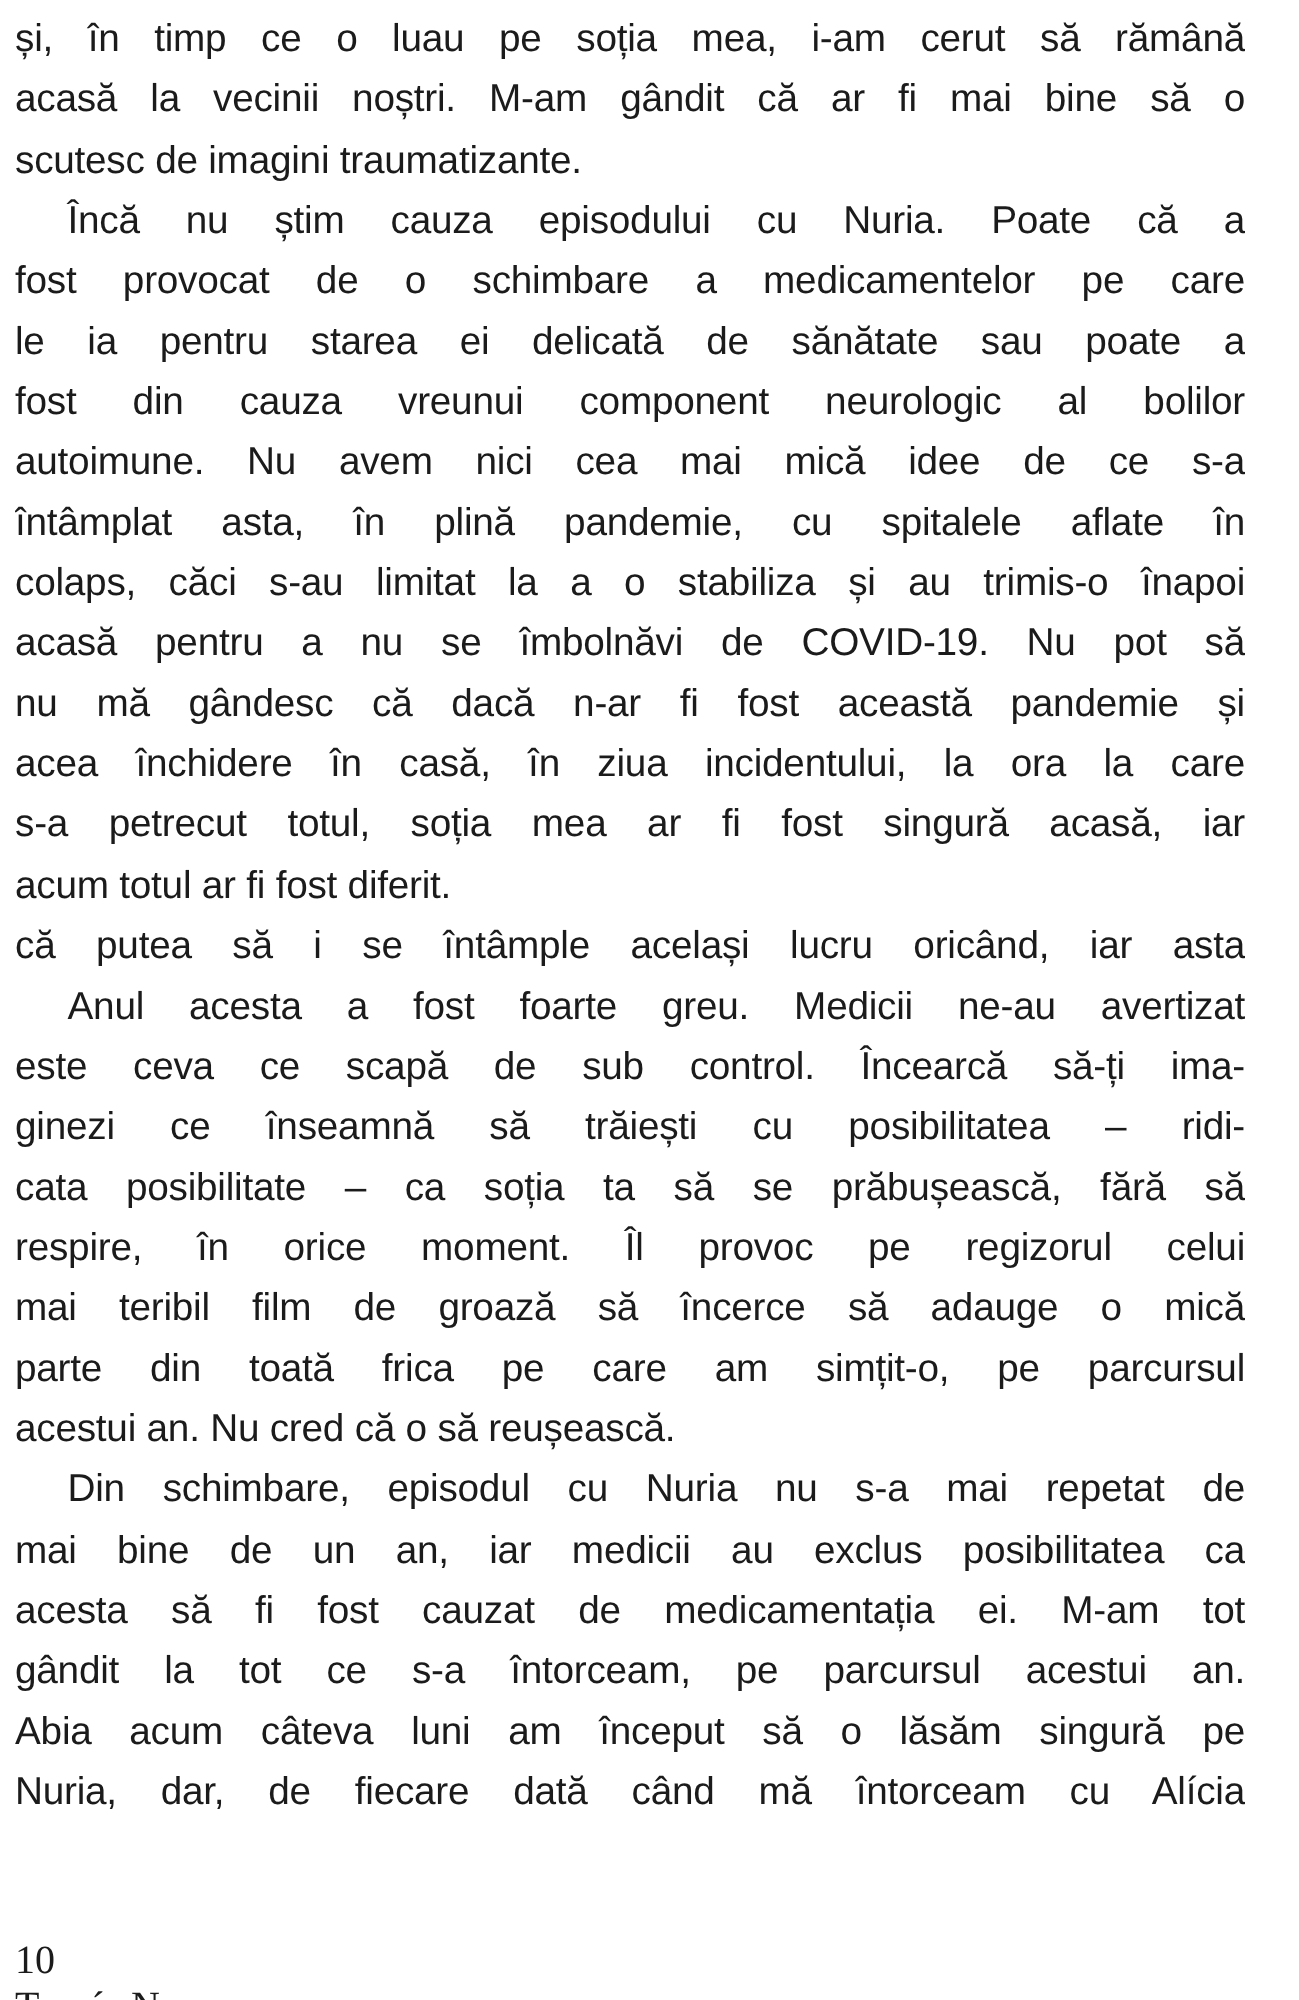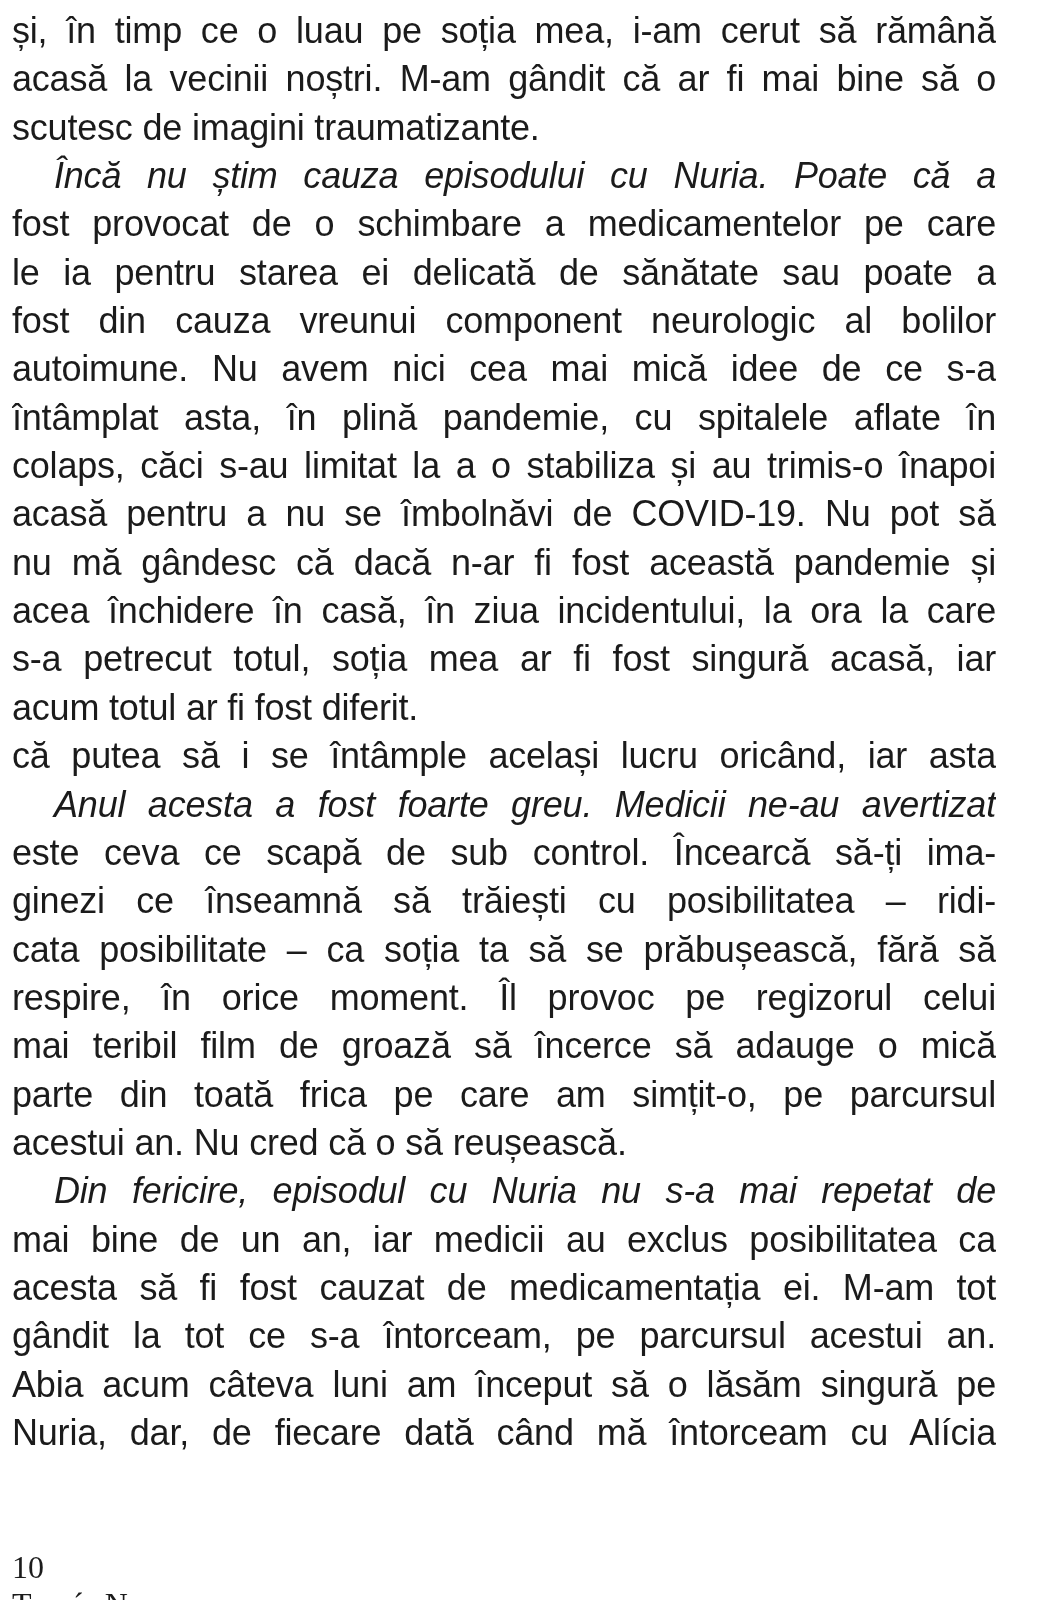--- a/index.html
+++ b/index.html
@@ -16,32 +16,31 @@
     font-family: "Liberation Sans", sans-serif;
     color: var(--text-color, #1b1b1b);
   }
   .body-text {
     position: absolute;
     left: 12px;
     top: 7px;
     width: 984px;
   }
   .line {
-    font-size: 36px;
+    font-size: 31px;
     line-height: 48.35px;
     height: 48.35px;
     letter-spacing: -0.2px;
     text-align: justify;
     text-align-last: justify;
     white-space: normal;
     overflow: hidden;
   }
   .line.indent {
     padding-left: 42px;
-    font-style: italic;
   }
   .line.last {
     text-align-last: left;
   }
   .footer {
     position: absolute;
     left: 12px;
     top: 1549px;
     display: flex;
     align-items: baseline;
@@ -80,21 +79,21 @@
         <div class="line indent">Anul acesta a fost foarte greu. Medicii ne-au avertizat</div>
         <div class="line">este ceva ce scapă de sub control. Încearcă să-ți ima-</div>
         <div class="line">ginezi ce înseamnă să trăiești cu posibilitatea – ridi-</div>
         <div class="line">cata posibilitate – ca soția ta să se prăbușească, fără să</div>
         <div class="line">respire, în orice moment. Îl provoc pe regizorul celui</div>
         <div class="line">mai teribil film de groază să încerce să adauge o mică</div>
         <div class="line">parte din toată frica pe care am simțit-o, pe parcursul</div>
         <div class="line last">acestui an. Nu cred că o să reușească.</div>
       </div>
       <div>
-        <div class="line indent">Din fericire, episodul cu Nuria nu s-a mai repetat de</div>
+        <div class="line indent">Din schimbare, episodul cu Nuria nu s-a mai repetat de</div>
         <div class="line">mai bine de un an, iar medicii au exclus posibilitatea ca</div>
         <div class="line">acesta să fi fost cauzat de medicamentația ei. M-am tot</div>
         <div class="line">gândit la tot ce s-a întorceam, pe parcursul acestui an.</div>
         <div class="line">Abia acum câteva luni am început să o lăsăm singură pe</div>
         <div class="line">Nuria, dar, de fiecare dată când mă întorceam cu Alícia</div>
       </div>
     </div>
   <div class="footer">
     <span>10</span>
     <span>Tomás Navarro</span>

